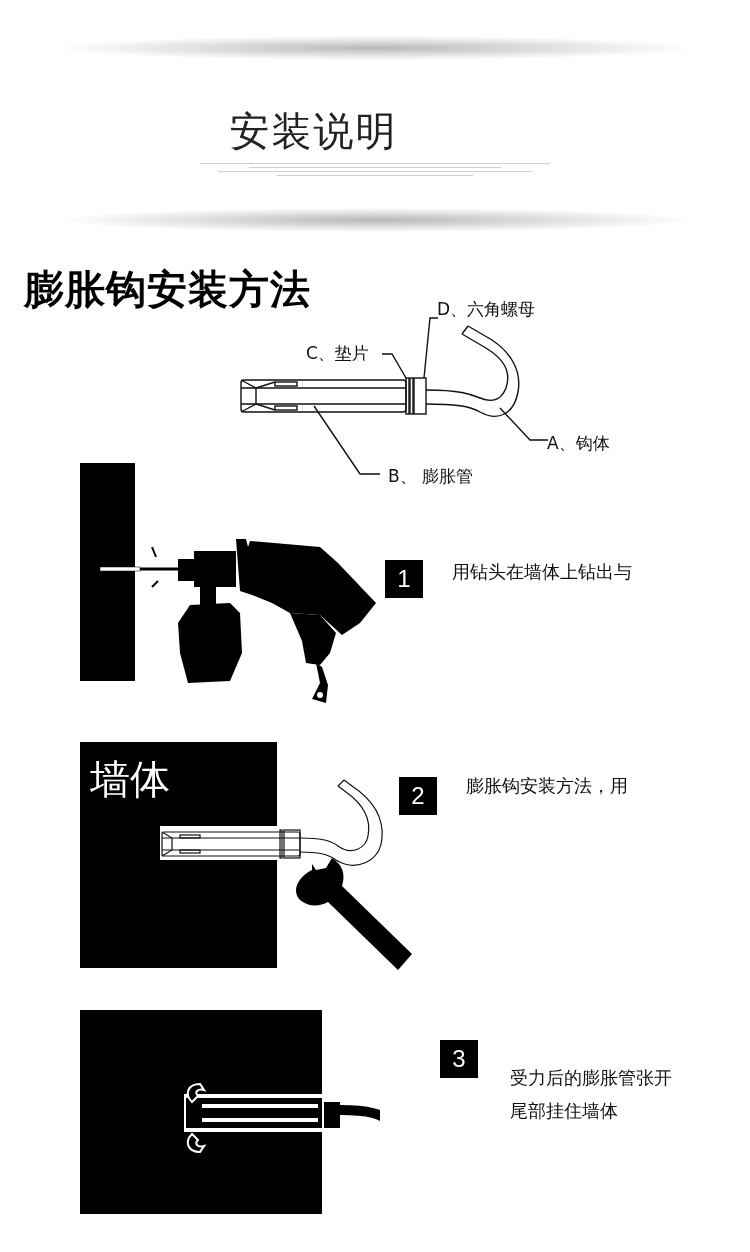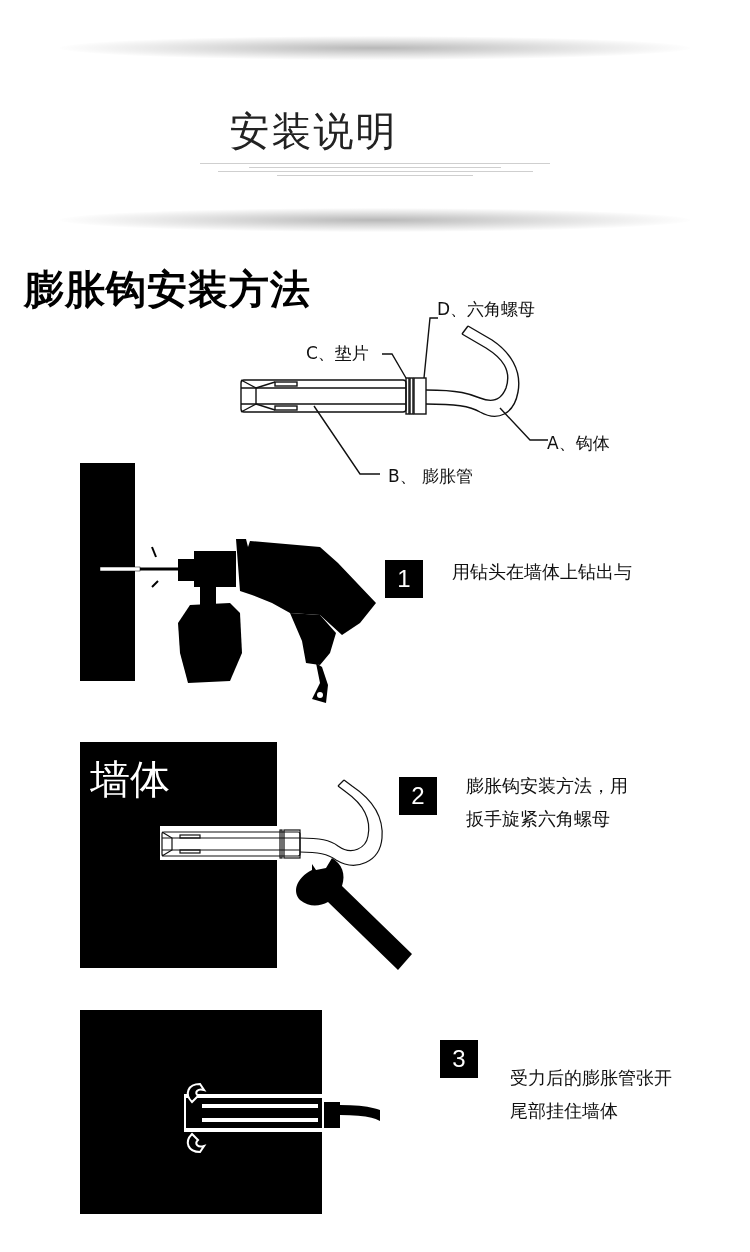--- a/index.html
+++ b/index.html
@@ -111,21 +111,20 @@
     <path d="M220 110 C238 110 248 112 256 118 C276 130 300 120 302 96 C304 72 290 56 272 44 L264 38"></path>
     <line x1="258" y1="44" x2="264" y2="38"></line>
   </g>
 
   <path d="M232 128 C216 136 212 150 220 158 C230 166 240 164 248 160 L318 228 L332 212 L262 144 C266 132 262 122 252 116 L246 126 L236 128 L232 122 Z" fill="#000"></path>
 </svg>
 <div class="wall-label" style="left:90px;top:752px;">墙体</div>
 <div class="step-badge" style="left:399px;top:777px;">2</div>
 <div class="step-text" style="left:466px;top:769px;">
   <div>膨胀钩安装方法，用</div>
-  <div>扳手旋紧六角螺母</div>
 </div>
 
 <svg class="abs" style="left:80px;top:1010px;" width="300" height="210">
   <rect x="0" y="0" width="242" height="204" fill="#000"></rect>
 
   <rect x="104" y="84" width="138" height="38" fill="#fff"></rect>
   <rect x="106" y="88" width="136" height="30" fill="#000"></rect>
   <rect x="122" y="94" width="116" height="4" fill="#fff"></rect>
   <rect x="122" y="108" width="116" height="4" fill="#fff"></rect>
 

